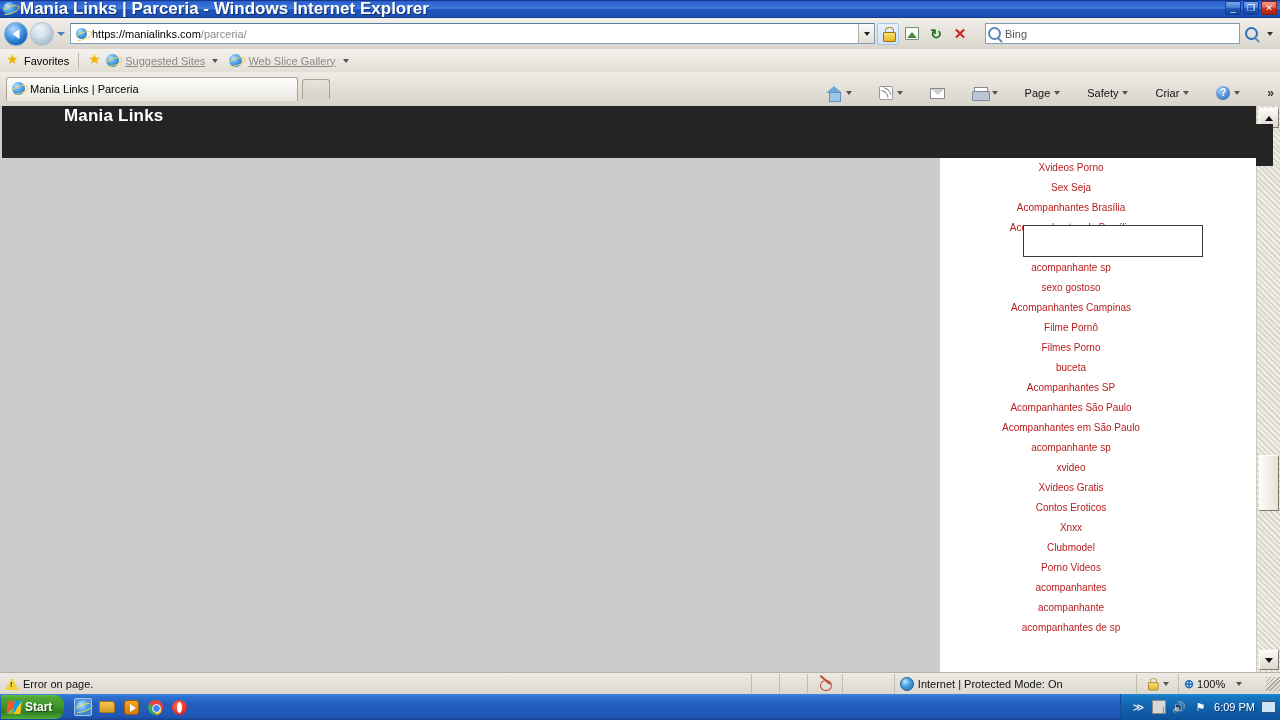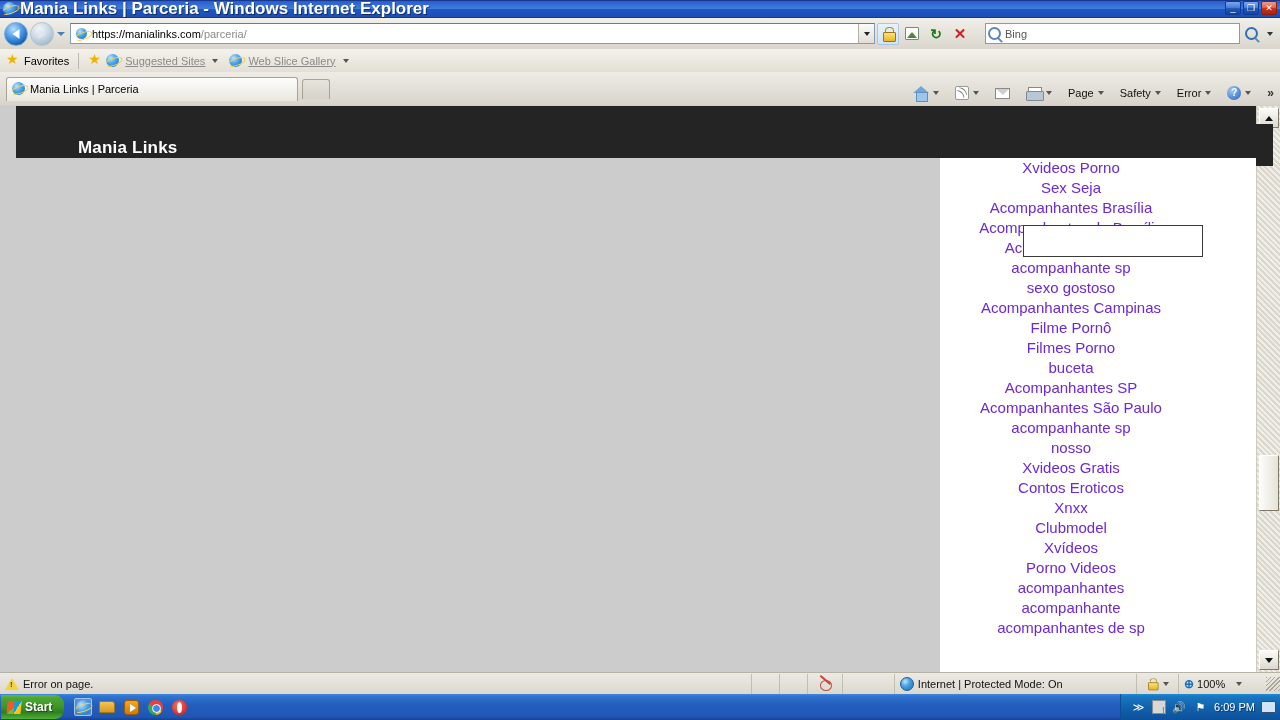--- a/index.html
+++ b/index.html
@@ -179,21 +179,21 @@
     display: flex; align-items: center; padding-left: 5px; gap: 4px;
   }
   .tab-title { font-size: 11px; color: #000; white-space: nowrap; }
   .newtab {
     margin-left: 4px; width: 28px; height: 20px;
     background: linear-gradient(to bottom,#e7e4dc,#d6d2c9);
     border: 1px solid #a9a396; border-bottom: none; border-radius: 3px 3px 0 0;
   }
   .cmdbar {
     position: absolute; right: 2px; top: 80px; height: 26px;
-    display: flex; align-items: center; gap: 8px;
+    display: flex; align-items: center; gap: 19px;
   }
   .cmd-item { display: flex; align-items: center; gap: 2px; padding: 0 4px; height: 22px; font-size: 11px; color: #111; }
   .home-ico { width: 16px; height: 14px; position: relative; }
   .home-ico::before {
     content:""; position:absolute; left:0; top:0; border-left:8px solid transparent;border-right:8px solid transparent;border-bottom:7px solid #6fa8d8;
   }
   .home-ico::after {
     content:""; position:absolute; left:3px; top:6px; width:10px; height:8px; background:#9cc7ea; border:1px solid #5d90c0;
   }
   .rss-ico {
@@ -214,23 +214,23 @@
     color: #fff; font-size: 10px; font-weight: bold; text-align: center; line-height: 14px;
   }
   .chev2 { font-size: 12px; color: #333; font-weight: bold; }
 
   
   .viewport {
     position: absolute; left: 0; top: 106px; width: 1256px; height: 566px;
     background: #cccccc; overflow: hidden;
   }
   .site-nav {
-    position: absolute; left: 16px; top: 0; width: 1256px; height: 52px;
+    position: absolute; left: 2px; top: 0; width: 1256px; height: 52px;
     background: #242424;
-    display: flex; align-items: flex-end;
+    display: flex; align-items: flex-start;
   }
   .brand {
     color: #ffffff; font-size: 17px; font-weight: bold; margin-left: 62px; white-space: nowrap;
     letter-spacing: .2px;
   }
   .nav-links { display: flex; align-items: center; gap: 0; margin-left: 36px; }
   .nav-link {
     color: #e4e4e4; font-size: 13.5px; padding: 0 17px; white-space: nowrap; text-decoration: none;
   }
   .nav-search {
@@ -239,21 +239,21 @@
   }
   .content-white {
     position: absolute; left: 940px; top: 52px; width: 316px; height: 514px;
     background: #ffffff;
   }
   .linklist {
     position: absolute; left: 940px; top: 52px; width: 262px;
     text-align: center;
   }
   .linklist a {
-    display: block; color: #6d28d9; font-size: 15px; line-height: 20px;
+    display: block; color: #b91c1c; font-size: 10px; line-height: 20px;
     text-decoration: none; white-space: nowrap;
   }
 
   
   .pscroll {
     position: absolute; left: 1256px; top: 106px; width: 24px; height: 566px;
     background: repeating-linear-gradient(45deg,#f0eee8 0 2px,#dbd7cd 2px 4px);
     border-left: 1px solid #cfcabe;
   }
   .sb-btn {
@@ -451,21 +451,21 @@
       </div>
     <div class="cmd-item">
         <span>Page</span>
         <span class="caret-sm"></span>
       </div>
     <div class="cmd-item">
         <span>Safety</span>
         <span class="caret-sm"></span>
       </div>
     <div class="cmd-item">
-        <span>Error</span>
+        <span>Criar</span>
         <span class="caret-sm"></span>
       </div>
     <div class="cmd-item">
         <span class="help-ico">?</span>
         <span class="caret-sm"></span>
       </div>
     <div class="cmd-item">
         <span class="chev2">»</span>
       </div>
   </div>
@@ -485,27 +485,27 @@
       <a href="#">Acompanhantes de Brasília</a>
       <a href="#">Acompanhantes DF</a>
       <a href="#">acompanhante sp</a>
       <a href="#">sexo gostoso</a>
       <a href="#">Acompanhantes Campinas</a>
       <a href="#">Filme Pornô</a>
       <a href="#">Filmes Porno</a>
       <a href="#">buceta</a>
       <a href="#">Acompanhantes SP</a>
       <a href="#">Acompanhantes São Paulo</a>
+      <a href="#">Acompanhantes em São Paulo</a>
       <a href="#">acompanhante sp</a>
-      <a href="#">nosso</a>
+      <a href="#">xvideo</a>
       <a href="#">Xvideos Gratis</a>
       <a href="#">Contos Eroticos</a>
       <a href="#">Xnxx</a>
       <a href="#">Clubmodel</a>
-      <a href="#">Xvídeos</a>
       <a href="#">Porno Videos</a>
       <a href="#">acompanhantes</a>
       <a href="#">acompanhante</a>
       <a href="#">acompanhantes de sp</a>
     </div>
 
     <div class="nav-search"></div>
   </div>
 
   <div class="pscroll">

